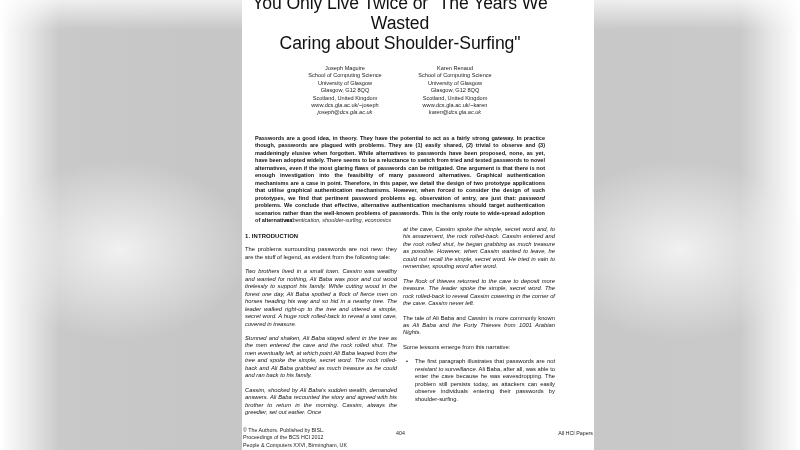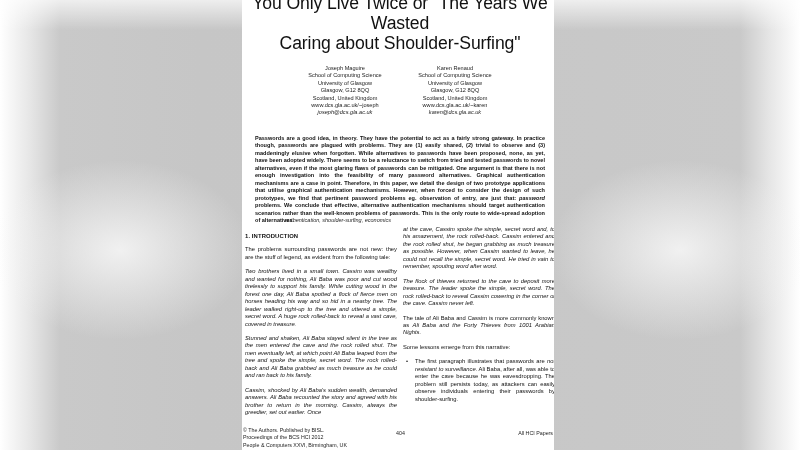--- a/index.html
+++ b/index.html
@@ -12,21 +12,21 @@
         radial-gradient(ellipse 130px 90px at 680px 250px, rgba(245,245,245,0.9), rgba(245,245,245,0) 100%),
         linear-gradient(to right, #ffffff 0px, #e6e6e6 30px, #c9c9c9 60px, #c6c6c6 200px, #c8c8c8 600px, #c9c9c9 740px, #e6e6e6 770px, #ffffff 800px);
     }
     .bg-top {
       position: absolute; left: 0; top: 0; width: 800px; height: 30px;
       background: linear-gradient(to bottom, rgba(255,255,255,0.7), rgba(255,255,255,0));
     }
     .page {
       position: absolute;
       left: 242px; top: 0;
-      width: 312px; height: 450px;
+      width: 352px; height: 450px;
       background: #ffffff;
       color: #111;
       overflow: hidden;
       padding-left: 13px;
     }
     .title {
       position: absolute;
       left: 0; top: -7px; width: 316px;
       text-align: center;
       font-size: 17.6px;

